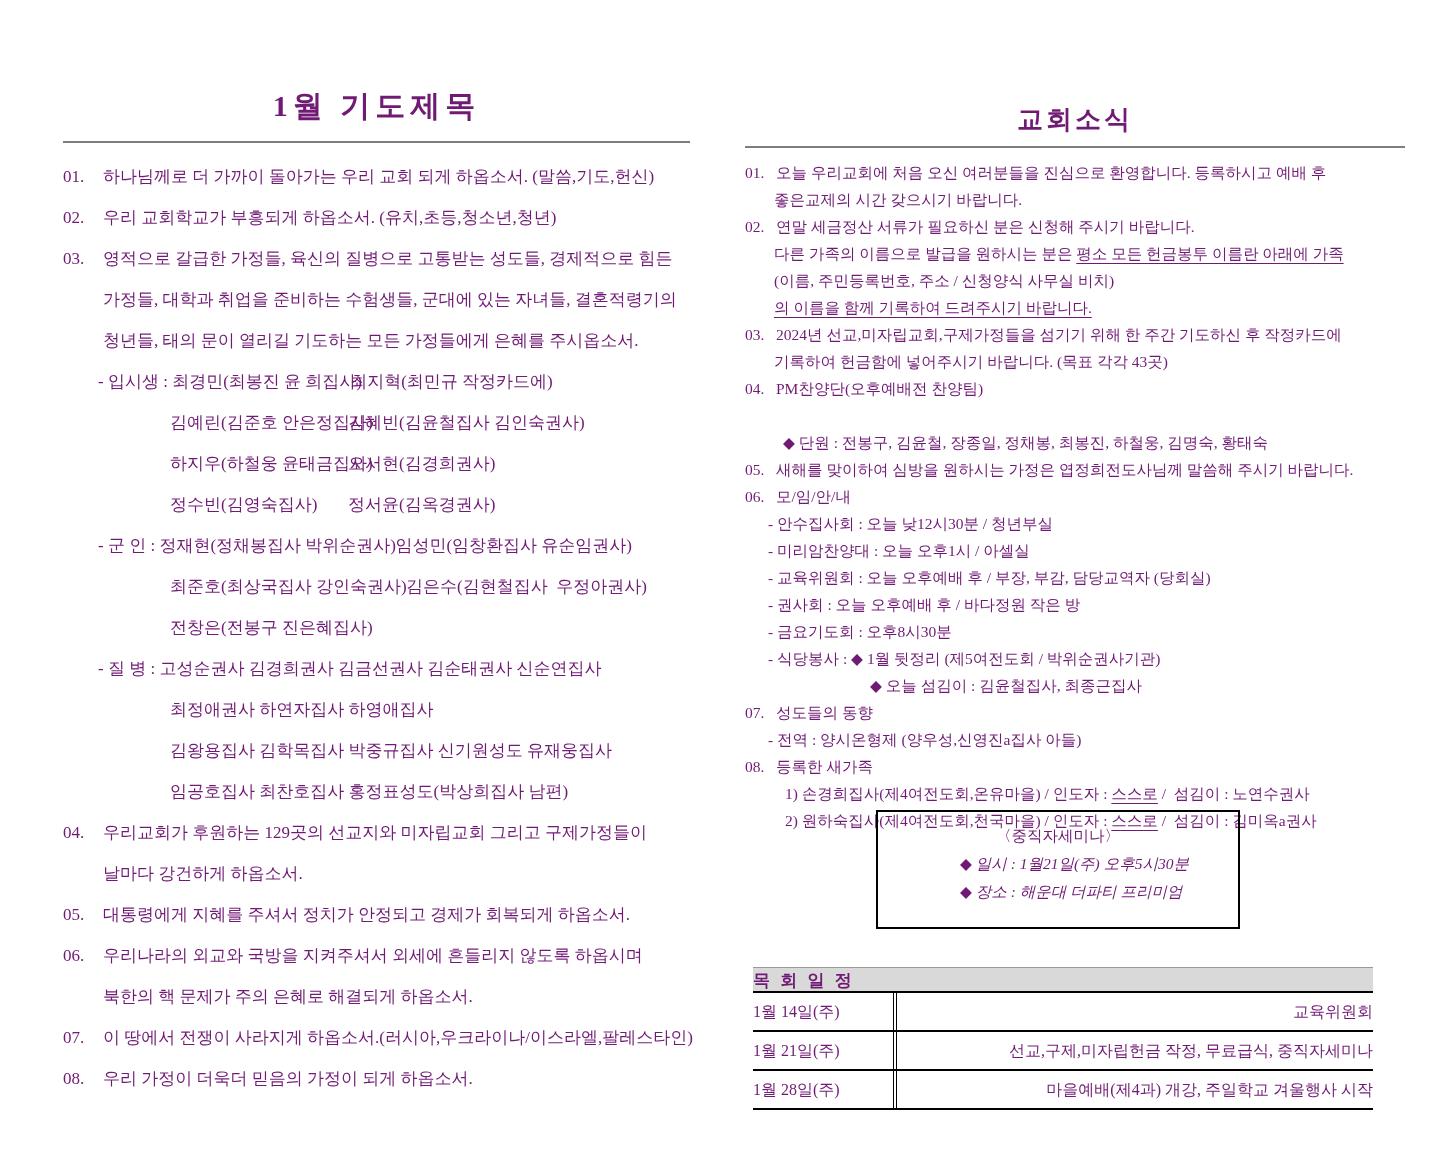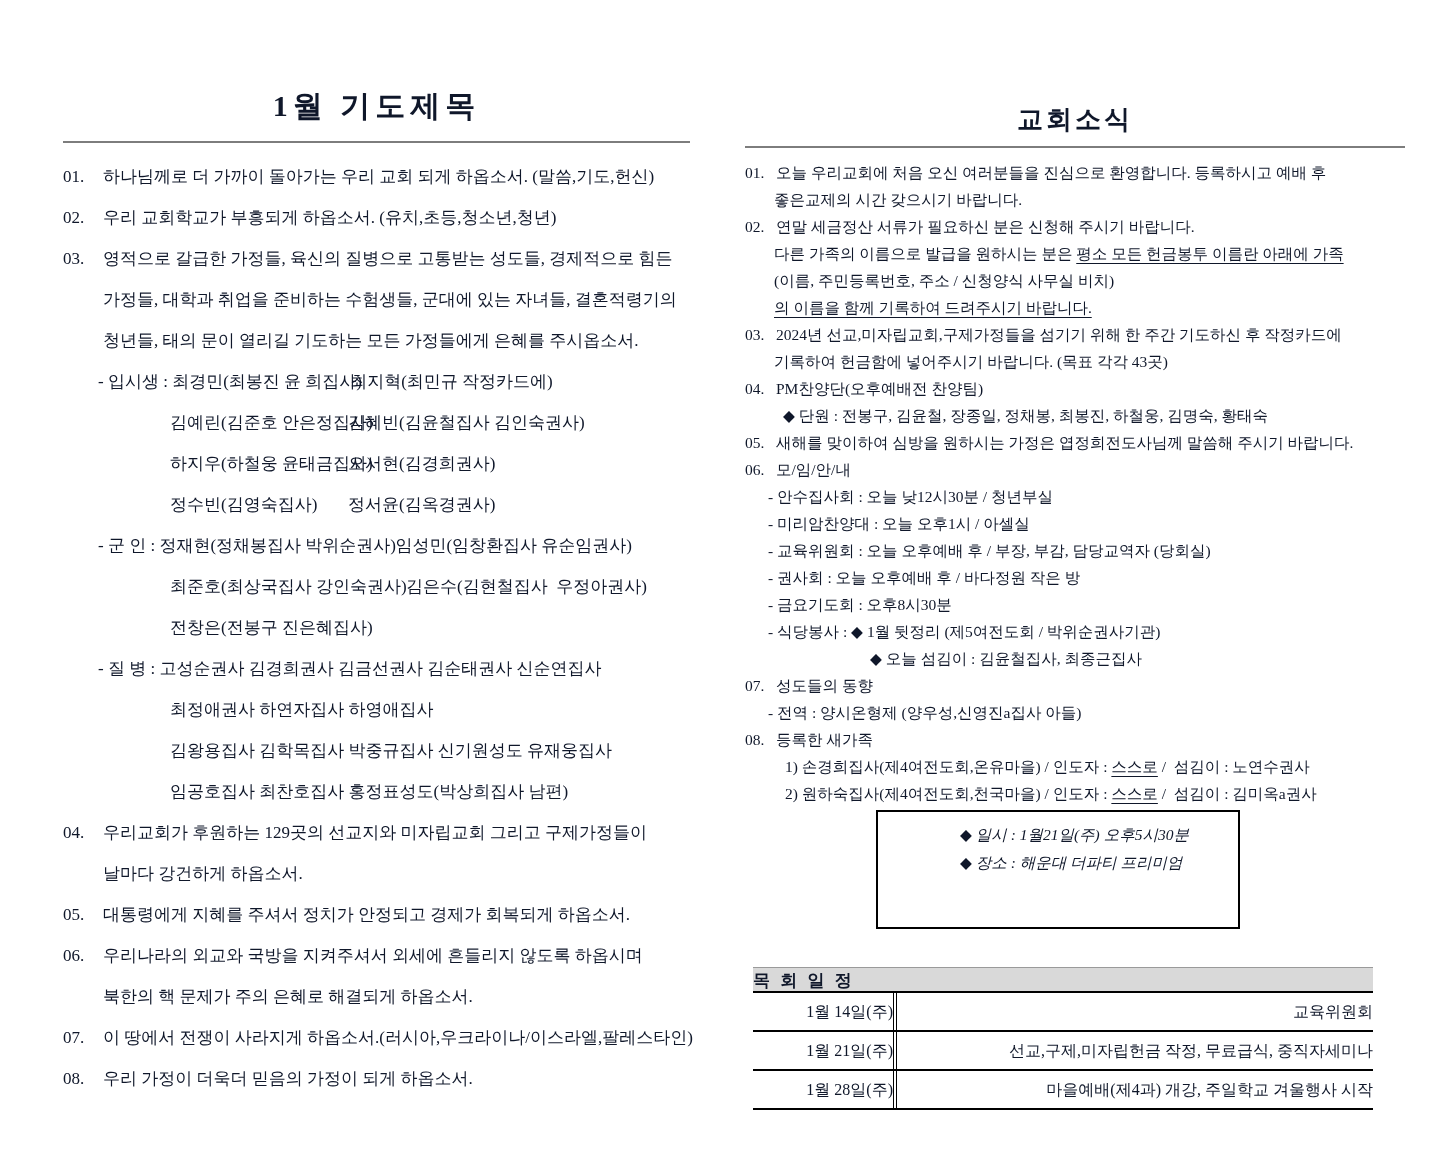--- a/index.html
+++ b/index.html
@@ -1,19 +1,19 @@
 <!DOCTYPE html>
 <html><head>
 <meta charset="utf-8">
 <style>
   * { margin:0; padding:0; box-sizing:border-box; }
   html,body { background:#e8e8e8; }
   .page {
     position:relative; width:1429px; height:1157px; background:#ffffff;
-    font-family:"Liberation Serif","DejaVu Serif",serif; color:#0f172a;
+    font-family:"Liberation Serif","DejaVu Serif",serif; color:#701a75;
     overflow:hidden; margin:0 auto;
   }
   
   .col-left { position:absolute; left:63px; top:86px; width:627px; }
   .col-title { text-align:center; font-weight:bold; }
   .col-left .col-title { font-size:30px; letter-spacing:5px; }
   .title-rule { height:2px; background:#7d7d7d; margin-top:14px; }
   .l-lines { margin-top:13px; font-size:17px; }
   .l-line { height:41px; line-height:41px; white-space:pre; }
   .l-line .num { display:inline-block; width:40px; }
@@ -25,40 +25,40 @@
   .w-b { width:236px; }
   
   .col-right { position:absolute; left:745px; top:102px; width:660px; }
   .col-right .col-title { font-size:26px; letter-spacing:3px; }
   .col-right .title-rule { margin-top:9px; }
   .r-lines { margin-top:11px; font-size:15.5px; }
   .r-line { height:27px; line-height:27px; white-space:pre; }
   .r-line .num { display:inline-block; width:31px; }
   .r-line.cont { padding-left:29px; }
   .r-line.dash { padding-left:23px; }
-  .r-line.bullet { padding-left:38px; }
+  .r-line.bullet { padding-left:38px;margin-top:27px; }
   .r-line.bullet2 { padding-left:125px; }
   .r-line.sub { padding-left:40px; }
   .u { text-decoration:underline; text-underline-offset:4px; }
   
   .seminar-box {
     position:absolute; left:876px; top:810px; width:364px; height:119px;
     border:2px solid #000; font-size:15.5px; padding-top:9px;
   }
   .seminar-title { text-align:center; height:29px; line-height:29px; white-space:pre; }
   .seminar-line { height:28px; line-height:28px; padding-left:82px; white-space:pre;font-style:italic; }
   
   .schedule { position:absolute; left:753px; top:967px; width:620px; }
   .sched-header {
     height:26px; line-height:25px; background:#d9d9d9; text-align:left;
     font-weight:bold; font-size:17px; letter-spacing:3px;
     border-top:1px solid #9a9a9a; border-bottom:2px solid #000;
   }
   .sched-row { display:flex; height:39px; border-bottom:2px solid #000; font-size:16px; }
-  .sched-date { width:140px; text-align:right; line-height:38px; white-space:pre; }
+  .sched-date { width:140px; text-align:left; line-height:38px; white-space:pre; }
   .sched-desc { flex:1; border-left:4px double #000; padding-left:0; line-height:38px; white-space:pre;text-align:right; }
 </style>
 </head>
 <body>
 
 <div class="page">
 
   <div class="col-left">
     <div class="col-title">1월 기도제목</div>
     <div class="title-rule"></div>
@@ -114,20 +114,21 @@
       <div class="r-line bullet2">◆ 오늘 섬김이 : 김윤철집사, 최종근집사</div>
       <div class="r-line"><span class="num">07.</span><span>성도들의 동향</span></div>
       <div class="r-line dash">- 전역 : 양시온형제 (양우성,신영진a집사 아들)</div>
       <div class="r-line"><span class="num">08.</span><span>등록한 새가족</span></div>
       <div class="r-line sub"><span>1) 손경희집사(제4여전도회,온유마을) / 인도자 : </span><span class="u">스스로</span><span> /  섬김이 : 노연수권사</span></div>
       <div class="r-line sub"><span>2) 원하숙집사(제4여전도회,천국마을) / 인도자 : </span><span class="u">스스로</span><span> /  섬김이 : 김미옥a권사</span></div>
     </div>
   </div>
 
   <div class="seminar-box">
+    <div class="seminar-title">〈중직자세미나〉</div>
     <div class="seminar-line">◆ 일시 : 1월21일(주) 오후5시30분</div>
     <div class="seminar-line">◆ 장소 : 해운대 더파티 프리미엄</div>
   </div>
 
   <div class="schedule">
     <div class="sched-header">목 회 일 정</div>
     <div class="sched-row">
       <div class="sched-date">1월 14일(주)</div>
       <div class="sched-desc">교육위원회</div>
     </div>

